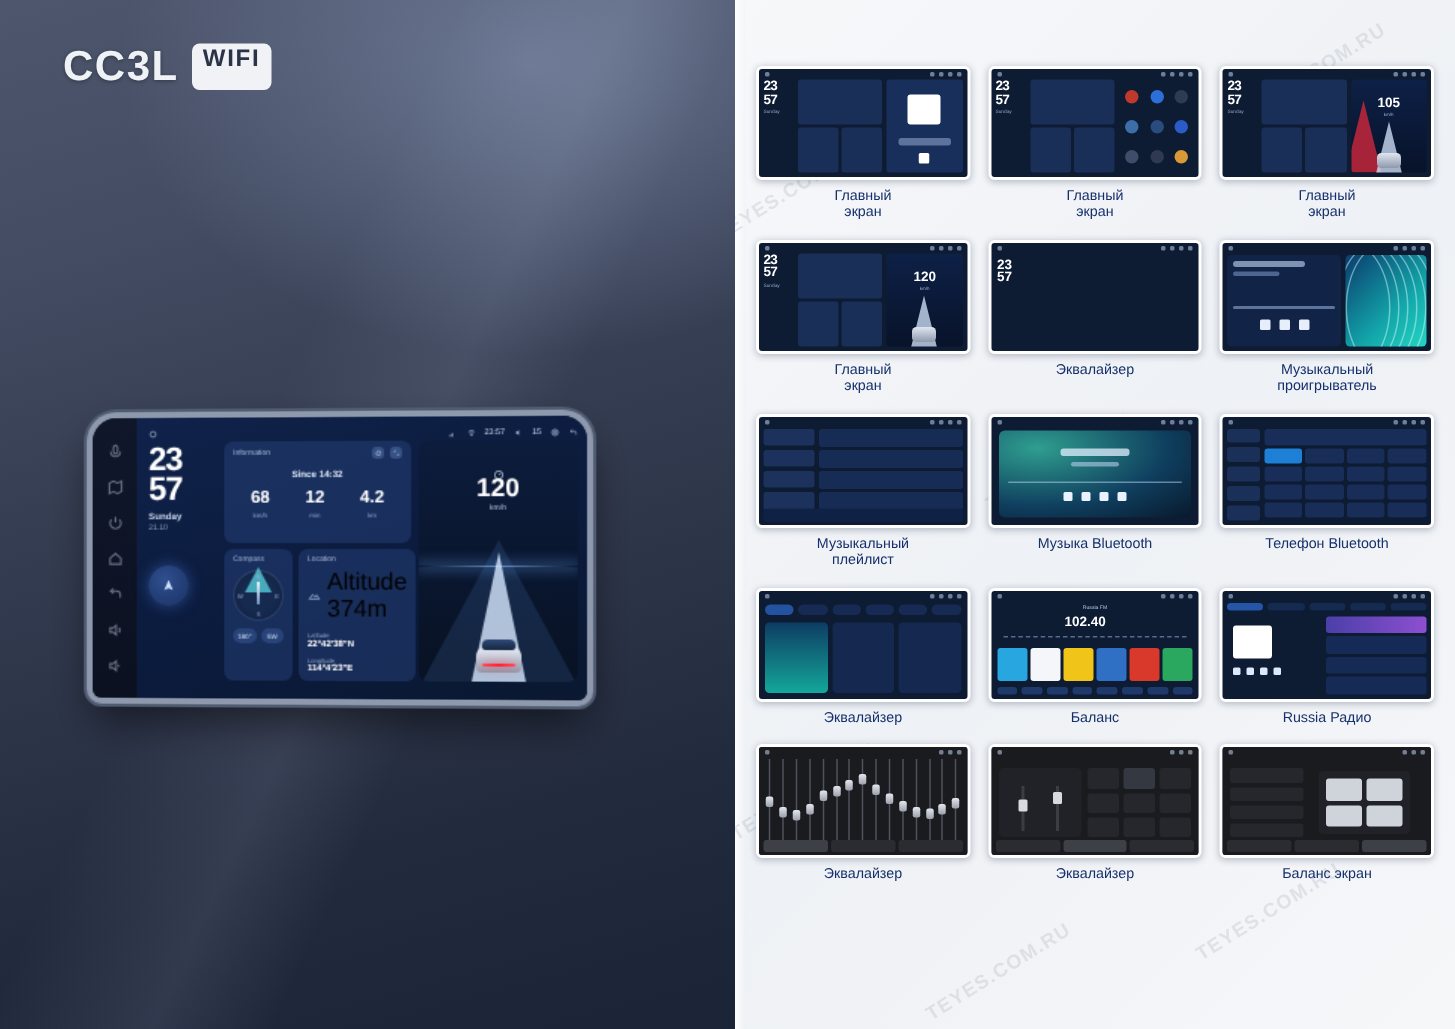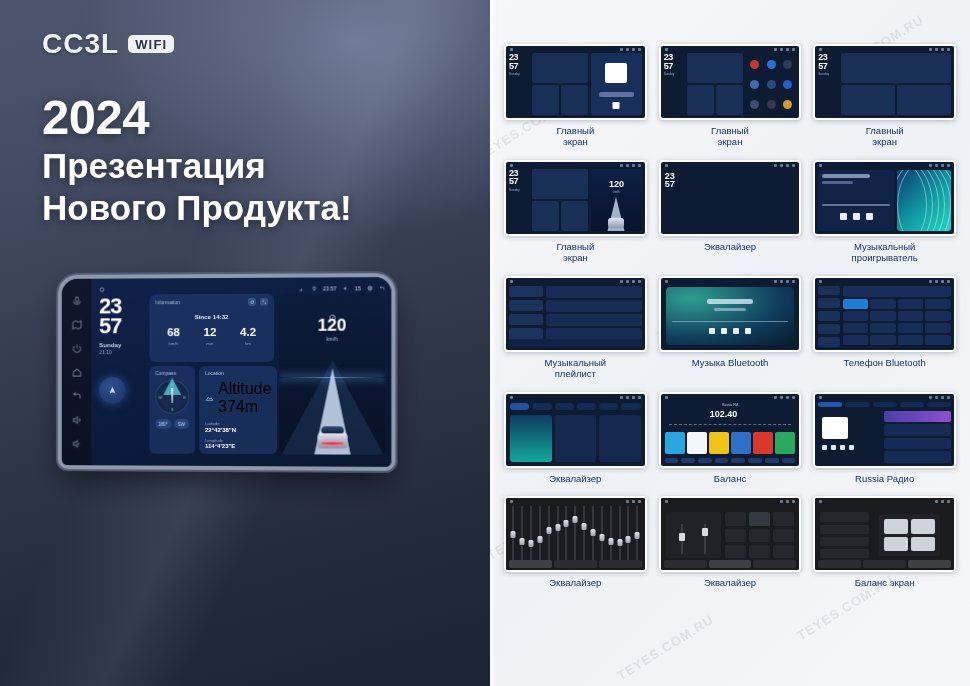--- a/index.html
+++ b/index.html
@@ -24,22 +24,22 @@
     position:absolute; inset:0;
     background:linear-gradient(115deg, rgba(255,255,255,0) 38%, rgba(200,214,240,.10) 52%, rgba(255,255,255,0) 62%);
     pointer-events:none;
   }
   .logo { position:absolute; left:42px; top:28px; display:flex; align-items:center; gap:9px; }
   .logo-text {
     color:#eef1f6; font-size:28px; font-weight:bold; letter-spacing:1px;
     text-shadow:0 1px 3px rgba(0,0,0,.35);
   }
   .logo-badge {
-    background:#f0f2f6; color:#2c3348; font-size:13px; font-weight:bold;
-    letter-spacing:1.2px; padding:3px 7px 2px; border-radius:5px; line-height:1;
+    background:#f0f2f6; color:#2c3348; font-size:16px; font-weight:bold;
+    letter-spacing:1.2px; padding:3px 7px 12px; border-radius:5px; line-height:1;
   }
   .headline { position:absolute; left:42px; top:92px; }
   .headline .year {
     color:#fff; font-size:49px; font-weight:bold; line-height:1.04; letter-spacing:-.5px;
     text-shadow:0 2px 8px rgba(0,0,0,.4);
   }
   .headline .sub {
     color:#fff; font-size:35px; font-weight:bold; line-height:1.12; margin-top:3px;
     text-shadow:0 2px 8px rgba(0,0,0,.4);
   }
@@ -299,25 +299,20 @@
 <div id="root">
 
   <div class="left-panel">
     <div class="lp-sheen"></div>
 
     <div class="logo">
       <span class="logo-text">CC3L</span>
       <span class="logo-badge">WIFI</span>
     </div>
 
-    <div class="headline">
-      <div class="year">2024</div>
-      <div class="sub">Презентация</div>
-      <div class="sub">Нового Продукта!</div>
-    </div>
 
     <div class="dash"></div>
 
     <div class="headunit">
       <div class="hu-side">
         <i>
             <svg viewBox="0 0 12 12" fill="none" stroke="#aebad2" stroke-width="1.2">
               <rect x="4.5" y="1.5" width="3" height="6" rx="1.5"></rect>
               <path d="M2.5 6a3.5 3.5 0 0 0 7 0"></path>
             </svg>
@@ -617,20 +612,27 @@
                 <div class="t-time">23<br>57</div>
                 <div class="t-sub">Sunday</div>
               </div>
         <div class="t-col2">
           <div class="t-panel" style="flex:1"></div>
           <div class="t-row">
                   <div class="t-panel" style="flex:1"></div>
                   <div class="t-panel" style="flex:1"></div>
                 </div>
         </div>
+        <div class="t-col3" style="background:linear-gradient(180deg,#0d2046,#08132a);position:relative;overflow:hidden">
+          <div style="position:absolute;left:-4px;bottom:0;width:0;height:0;border-left:12px solid transparent;border-right:12px solid transparent;border-bottom:48px solid rgba(220,40,60,.75)"></div>
+          <div style="position:absolute;left:50%;bottom:-6px;transform:translateX(-50%);width:0;height:0;border-left:10px solid transparent;border-right:10px solid transparent;border-bottom:40px solid rgba(215,232,255,.75)"></div>
+          <div style="position:absolute;left:0;right:0;top:10px;text-align:center;color:#fff;font-size:9px;font-weight:bold">105</div>
+          <div style="position:absolute;left:0;right:0;top:21px;text-align:center;color:#9db3d6;font-size:3px">km/h</div>
+          <div style="position:absolute;left:50%;bottom:3px;transform:translateX(-50%);width:16px;height:10px;border-radius:3px;background:linear-gradient(180deg,#dfe6f0,#8e99ab)"></div>
+        </div>
       </div>
           </div>
           <div class="cap">
             <div>Главный</div>
             <div>экран</div>
           </div>
         </div>
         <div class="cell">
           <div class="thumb">
             <div class="t-bar">

